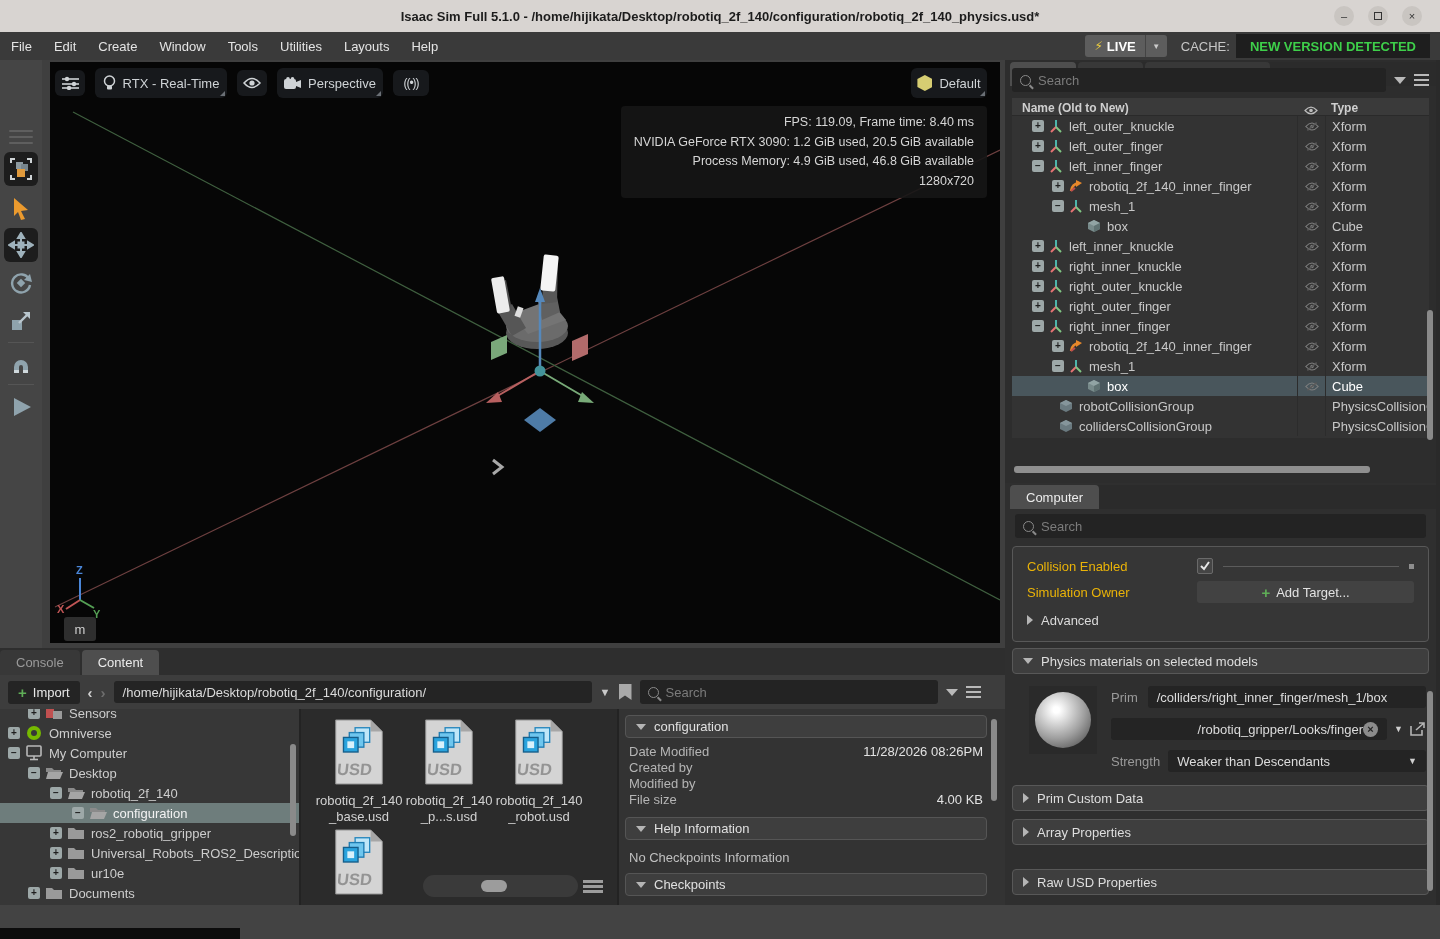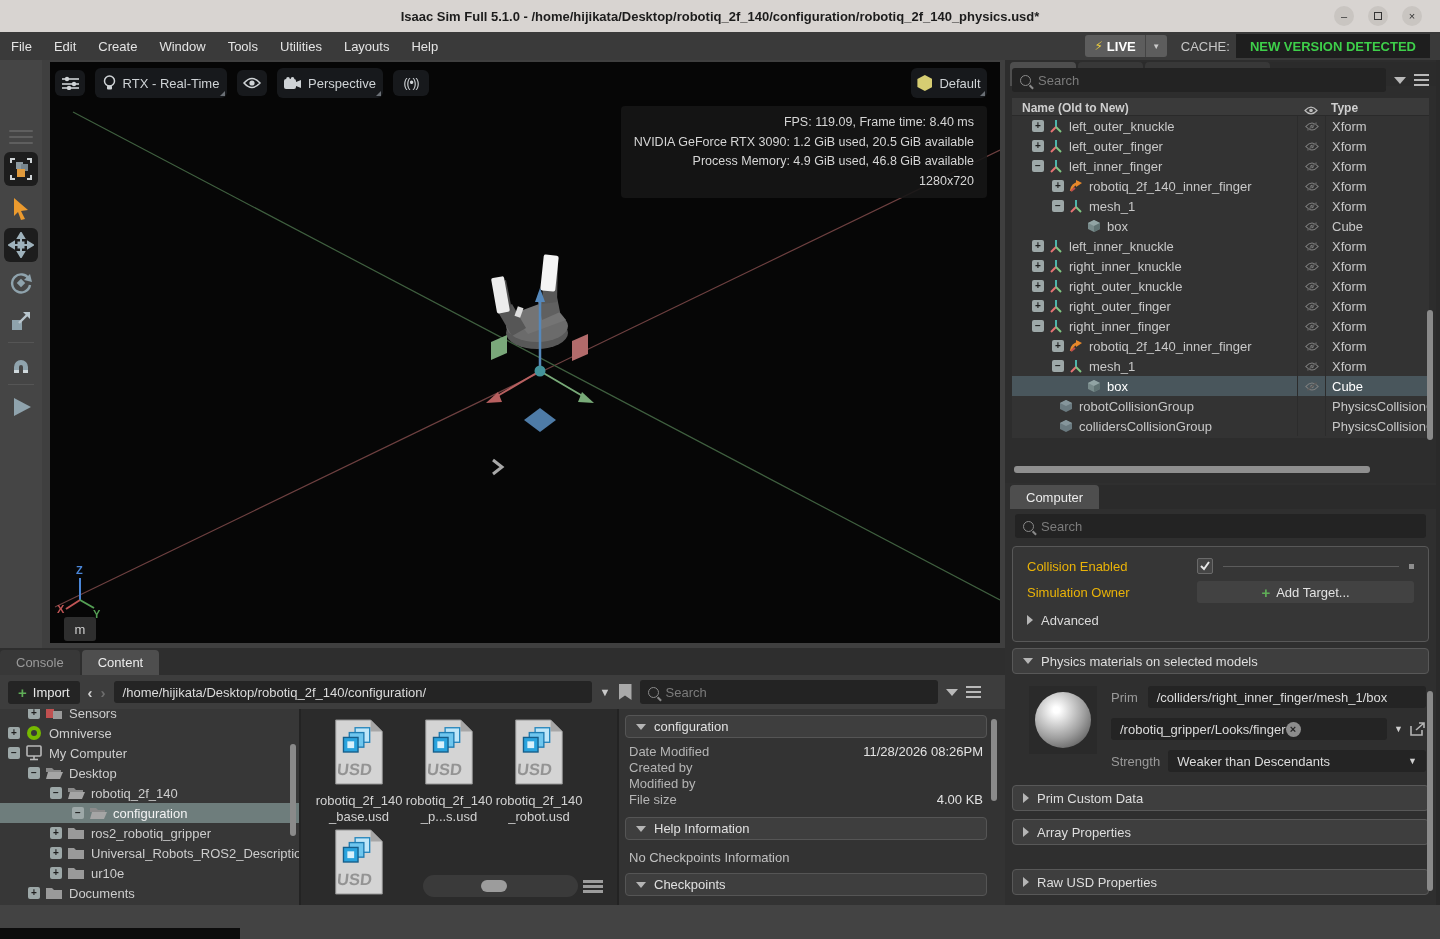--- a/index.html
+++ b/index.html
@@ -794,21 +794,21 @@
       <div style="display:flex;gap:14px;padding:12px 10px 10px 24px">
         <div class="matball">
             <i></i>
           </div>
         <div style="flex:1">
           <div style="display:flex;align-items:center;gap:10px">
             <span style="color:#9a9a9a;font-size:13px">Prim</span>
             <span class="fld" style="flex:1">/colliders/right_inner_finger/mesh_1/box</span>
           </div>
           <div style="display:flex;align-items:center;gap:7px;margin-top:10px">
-            <span class="fld" style="flex:1;justify-content:flex-start">
+            <span class="fld" style="flex:1;justify-content:flex-end">
               <span>/robotiq_gripper/Looks/finger</span>
               <span class="circx">×</span>
             </span>
             <span class="ddtri">▼</span>
             <svg width="16" height="14" viewBox="0 0 16 14">
               <path d="M1 4 V13 H12 V8" stroke="#b5b5b5" stroke-width="1.6" fill="none"></path>
               <path d="M6 8 L14 1 M9 1 H14 V6" stroke="#b5b5b5" stroke-width="1.6" fill="none"></path>
               </svg>
           </div>
           <div style="display:flex;align-items:center;gap:8px;margin-top:10px">

